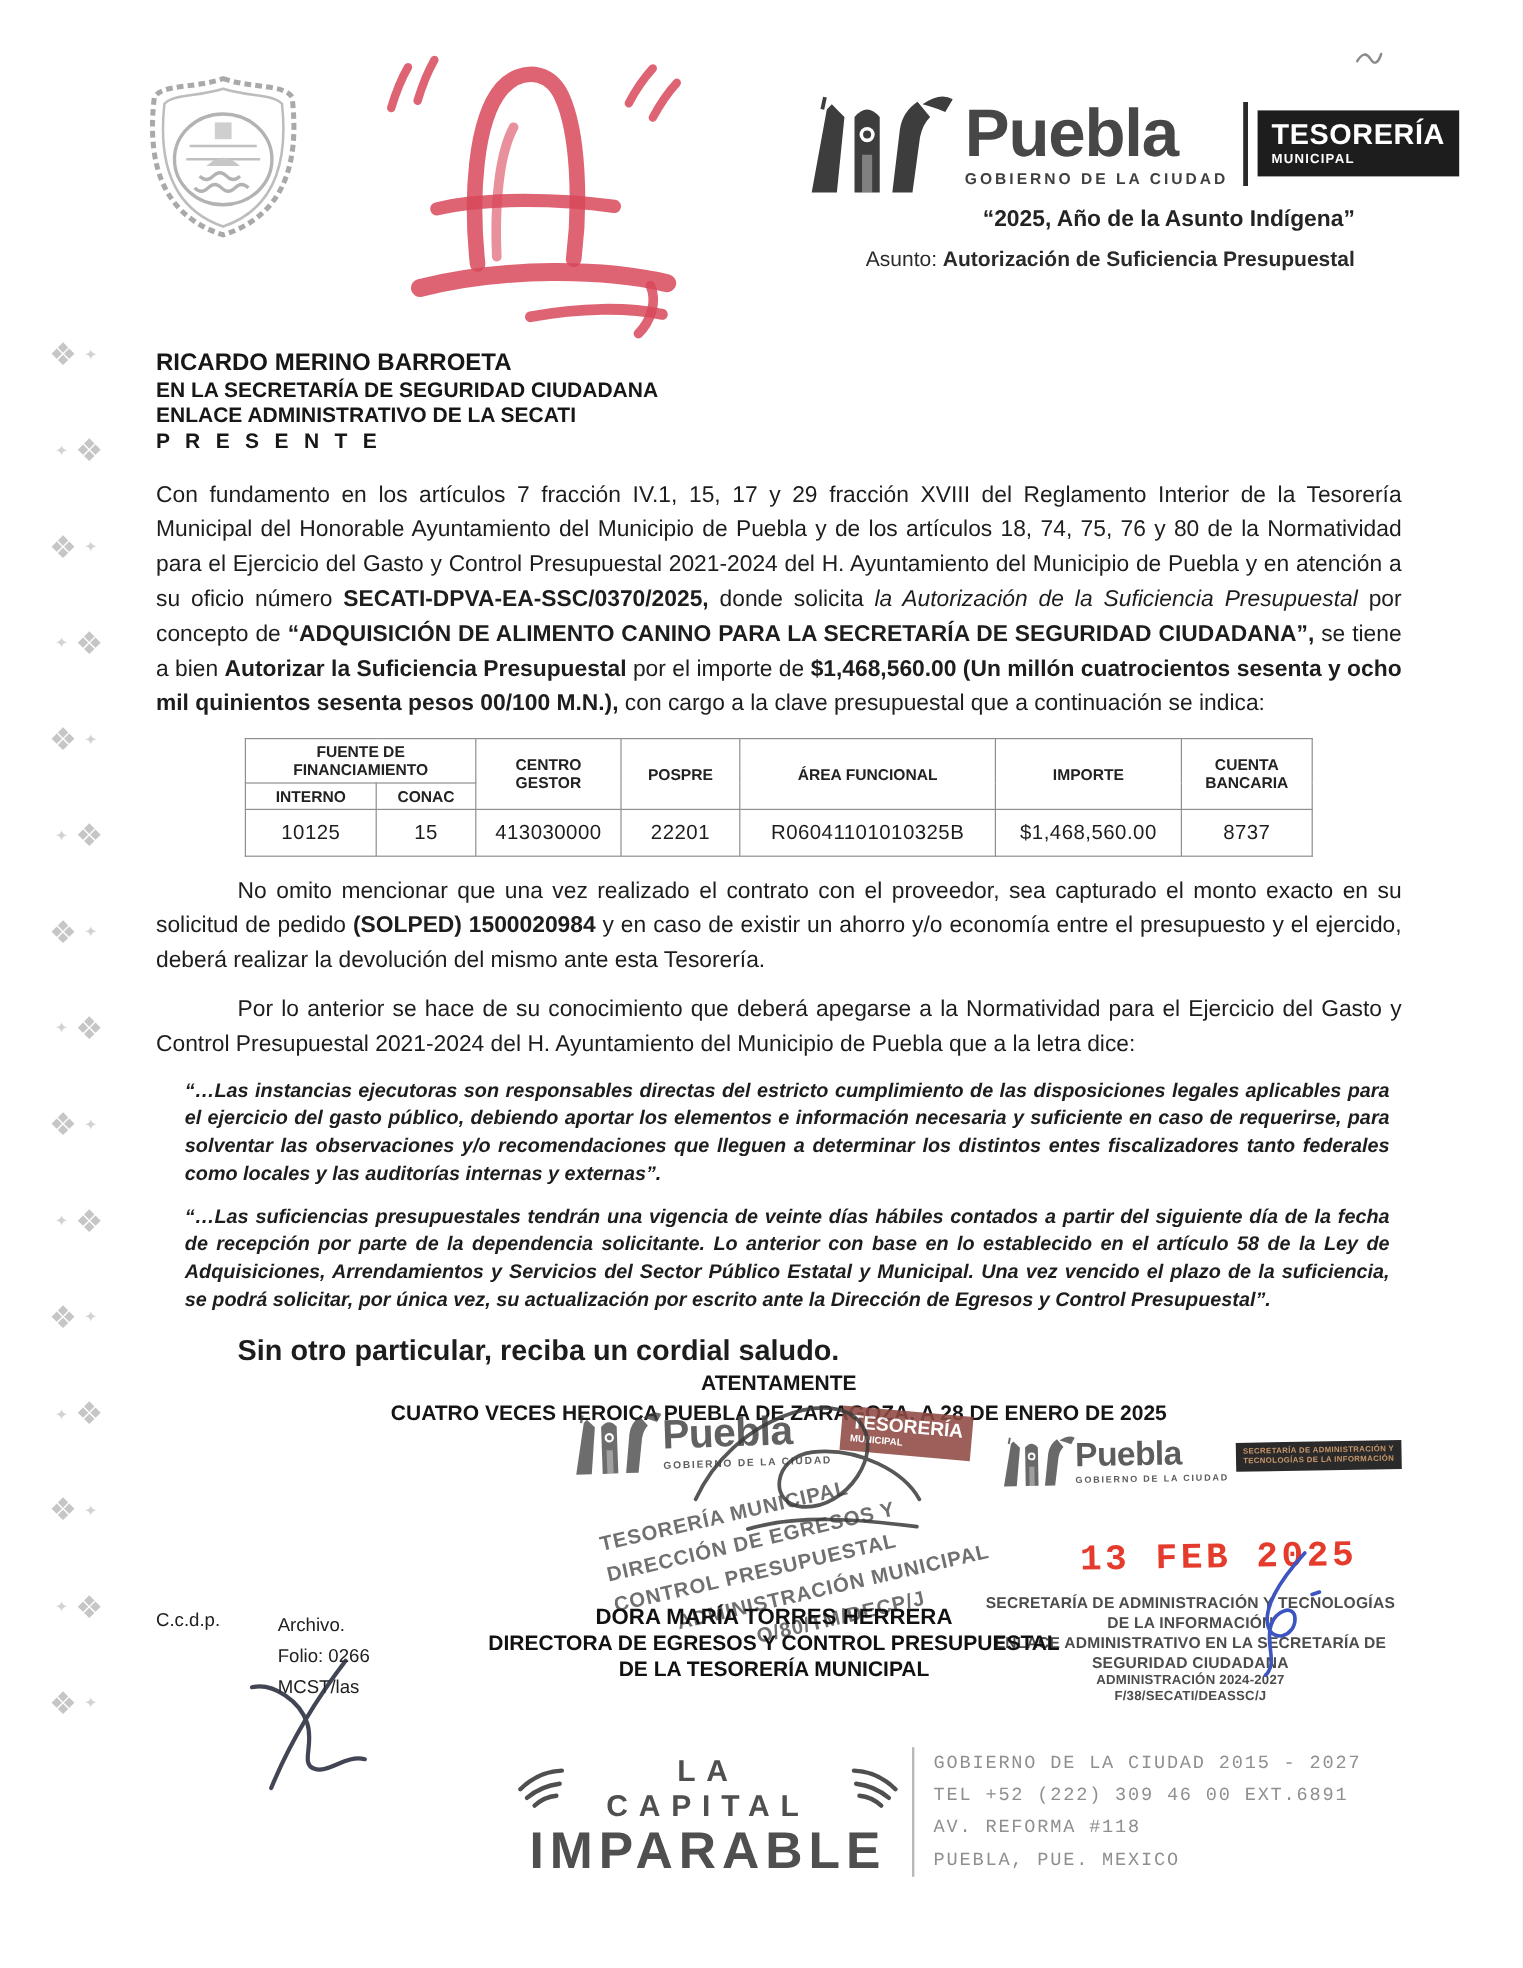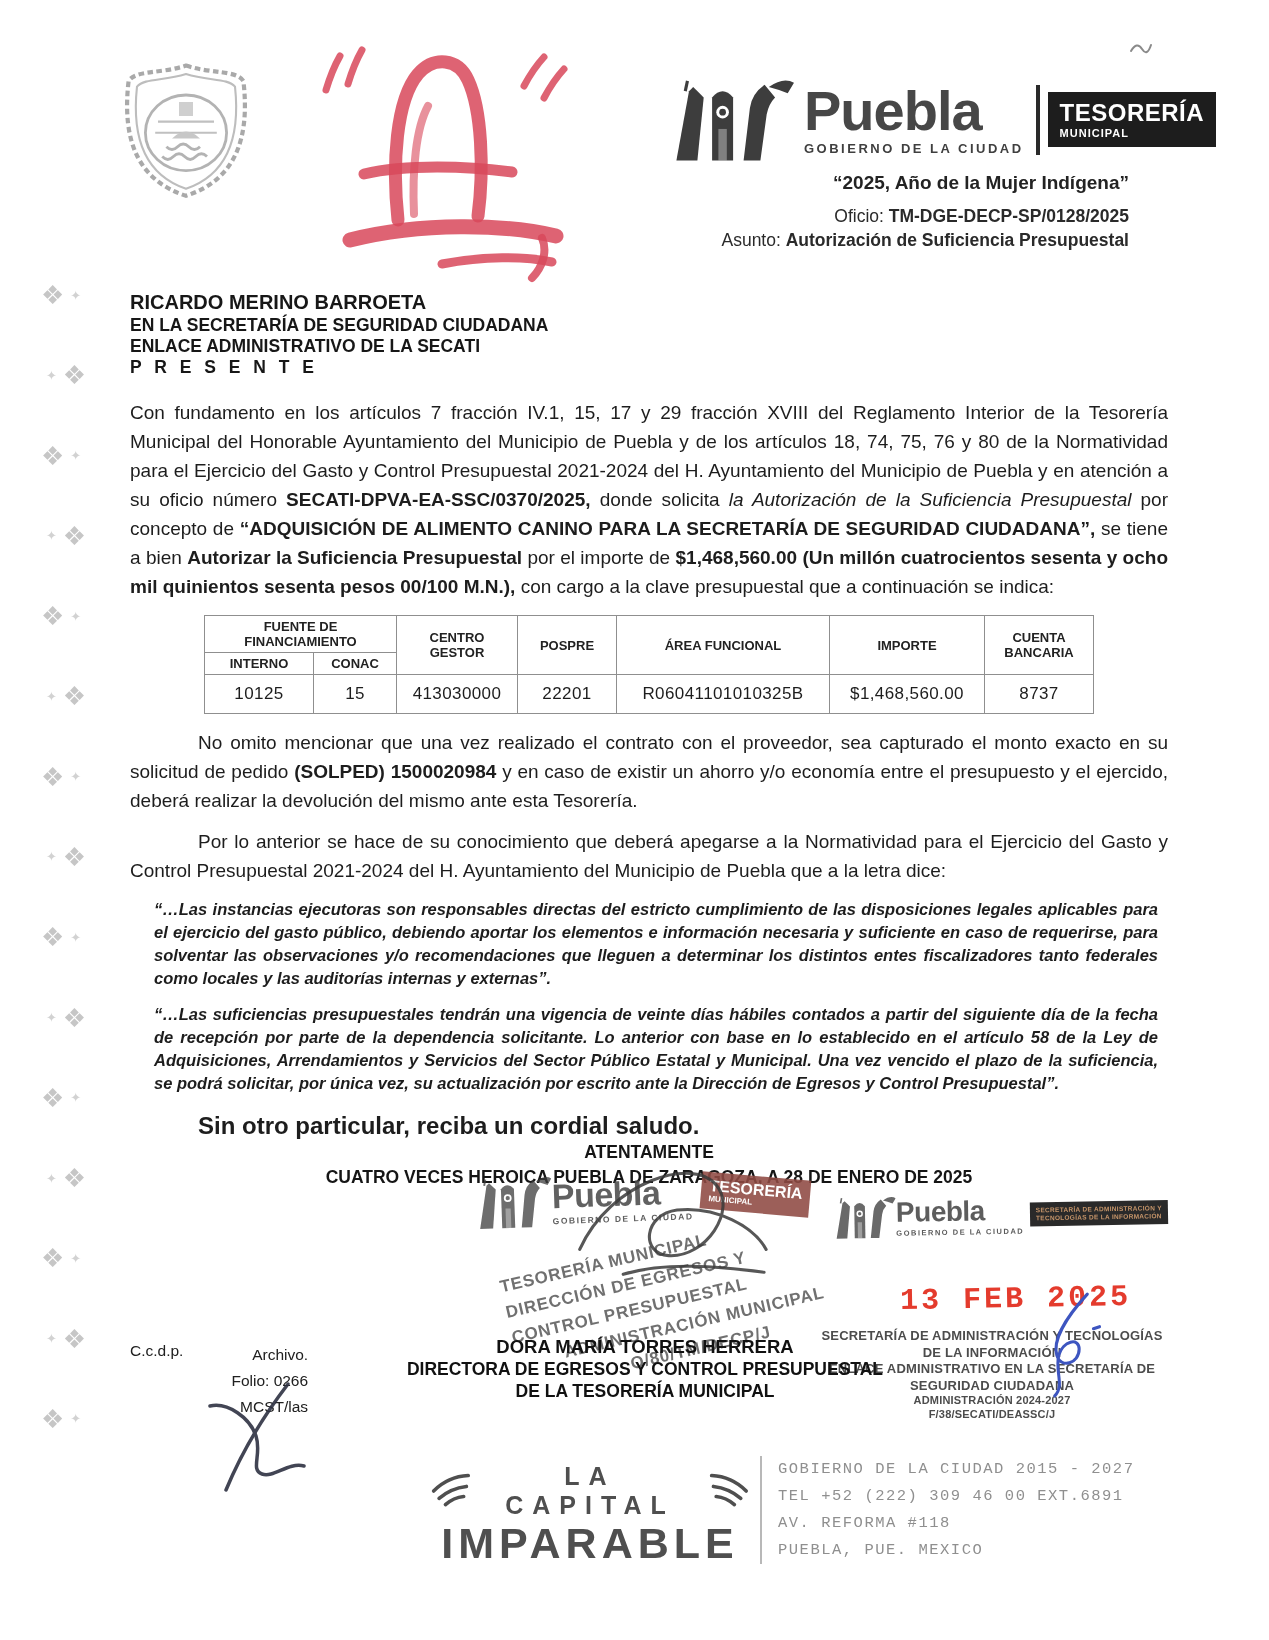--- a/index.html
+++ b/index.html
@@ -92,21 +92,21 @@
               font-weight:700;font-size:30px;color:#e43b2d;letter-spacing:3px;transform:rotate(-1deg);z-index:4;}
   .blue-scribble{position:absolute;left:1034px;top:1288px;z-index:6;}
   .rcv-lines{position:absolute;left:808px;top:1328px;width:368px;text-align:center;z-index:3;
              color:#4c4c4c;font-weight:600;}
   .rcv-lines div{font-size:13px;line-height:16.5px;letter-spacing:0.2px;}
   .rcv-lines div:nth-child(5),.rcv-lines div:nth-child(6){font-size:11px;line-height:13.5px;}
 
   
   .cc-block{position:absolute;left:130px;top:1342px;display:flex;font-size:15.5px;color:#202020;z-index:2;}
   .cc-label{margin-right:48px;}
-  .cc-lines div{line-height:26px;text-align:right;}
+  .cc-lines div{line-height:26px;}
   .pen-scribble{position:absolute;left:192px;top:1378px;z-index:3;}
 
   
   .footer-logo{position:absolute;left:430px;top:1462px;width:320px;text-align:center;color:#4f4f4f;z-index:2;}
   .fl-top{display:flex;align-items:center;justify-content:center;gap:6px;}
   .fl-line1{font-size:25px;font-weight:700;letter-spacing:9px;}
   .fl-line2{font-size:43px;font-weight:700;letter-spacing:5px;line-height:46px;}
   .footer-contact{position:absolute;left:760px;top:1456px;border-left:2px solid #b8b8b8;padding-left:16px;
                   font-family:"Liberation Mono",monospace;font-size:15.5px;color:#8f8f8f;
                   letter-spacing:1.5px;z-index:2;}
@@ -232,24 +232,23 @@
       <span class="brand">Puebla</span>
       <span class="brand-tag">GOBIERNO DE LA CIUDAD</span>
     </div>
     <div class="logo-sep"></div>
     <div class="dept-box">
       <div class="dept-main">TESORERÍA</div>
       <div class="dept-sub">MUNICIPAL</div>
     </div>
   </div>
 
-  <div class="motto">“2025, Año de la Mujer Indígena”</div>
+  <div class="motto">“2025, Año de la Asunto Indígena”</div>
 
   <div class="ref-lines">
-    <div><span>Oficio: </span><b>TM-DGE-DECP-SP/0128/2025</b></div>
     <div><span>Asunto: </span><b>Autorización de Suficiencia Presupuestal</b></div>
   </div>
 
   <div class="content">
     <div class="recipient">
       <div class="r-name">RICARDO MERINO BARROETA</div>
       <div>EN LA SECRETARÍA DE SEGURIDAD CIUDADANA</div>
       <div>ENLACE ADMINISTRATIVO DE LA SECATI</div>
       <div class="r-presente">P R E S E N T E</div>
     </div>

